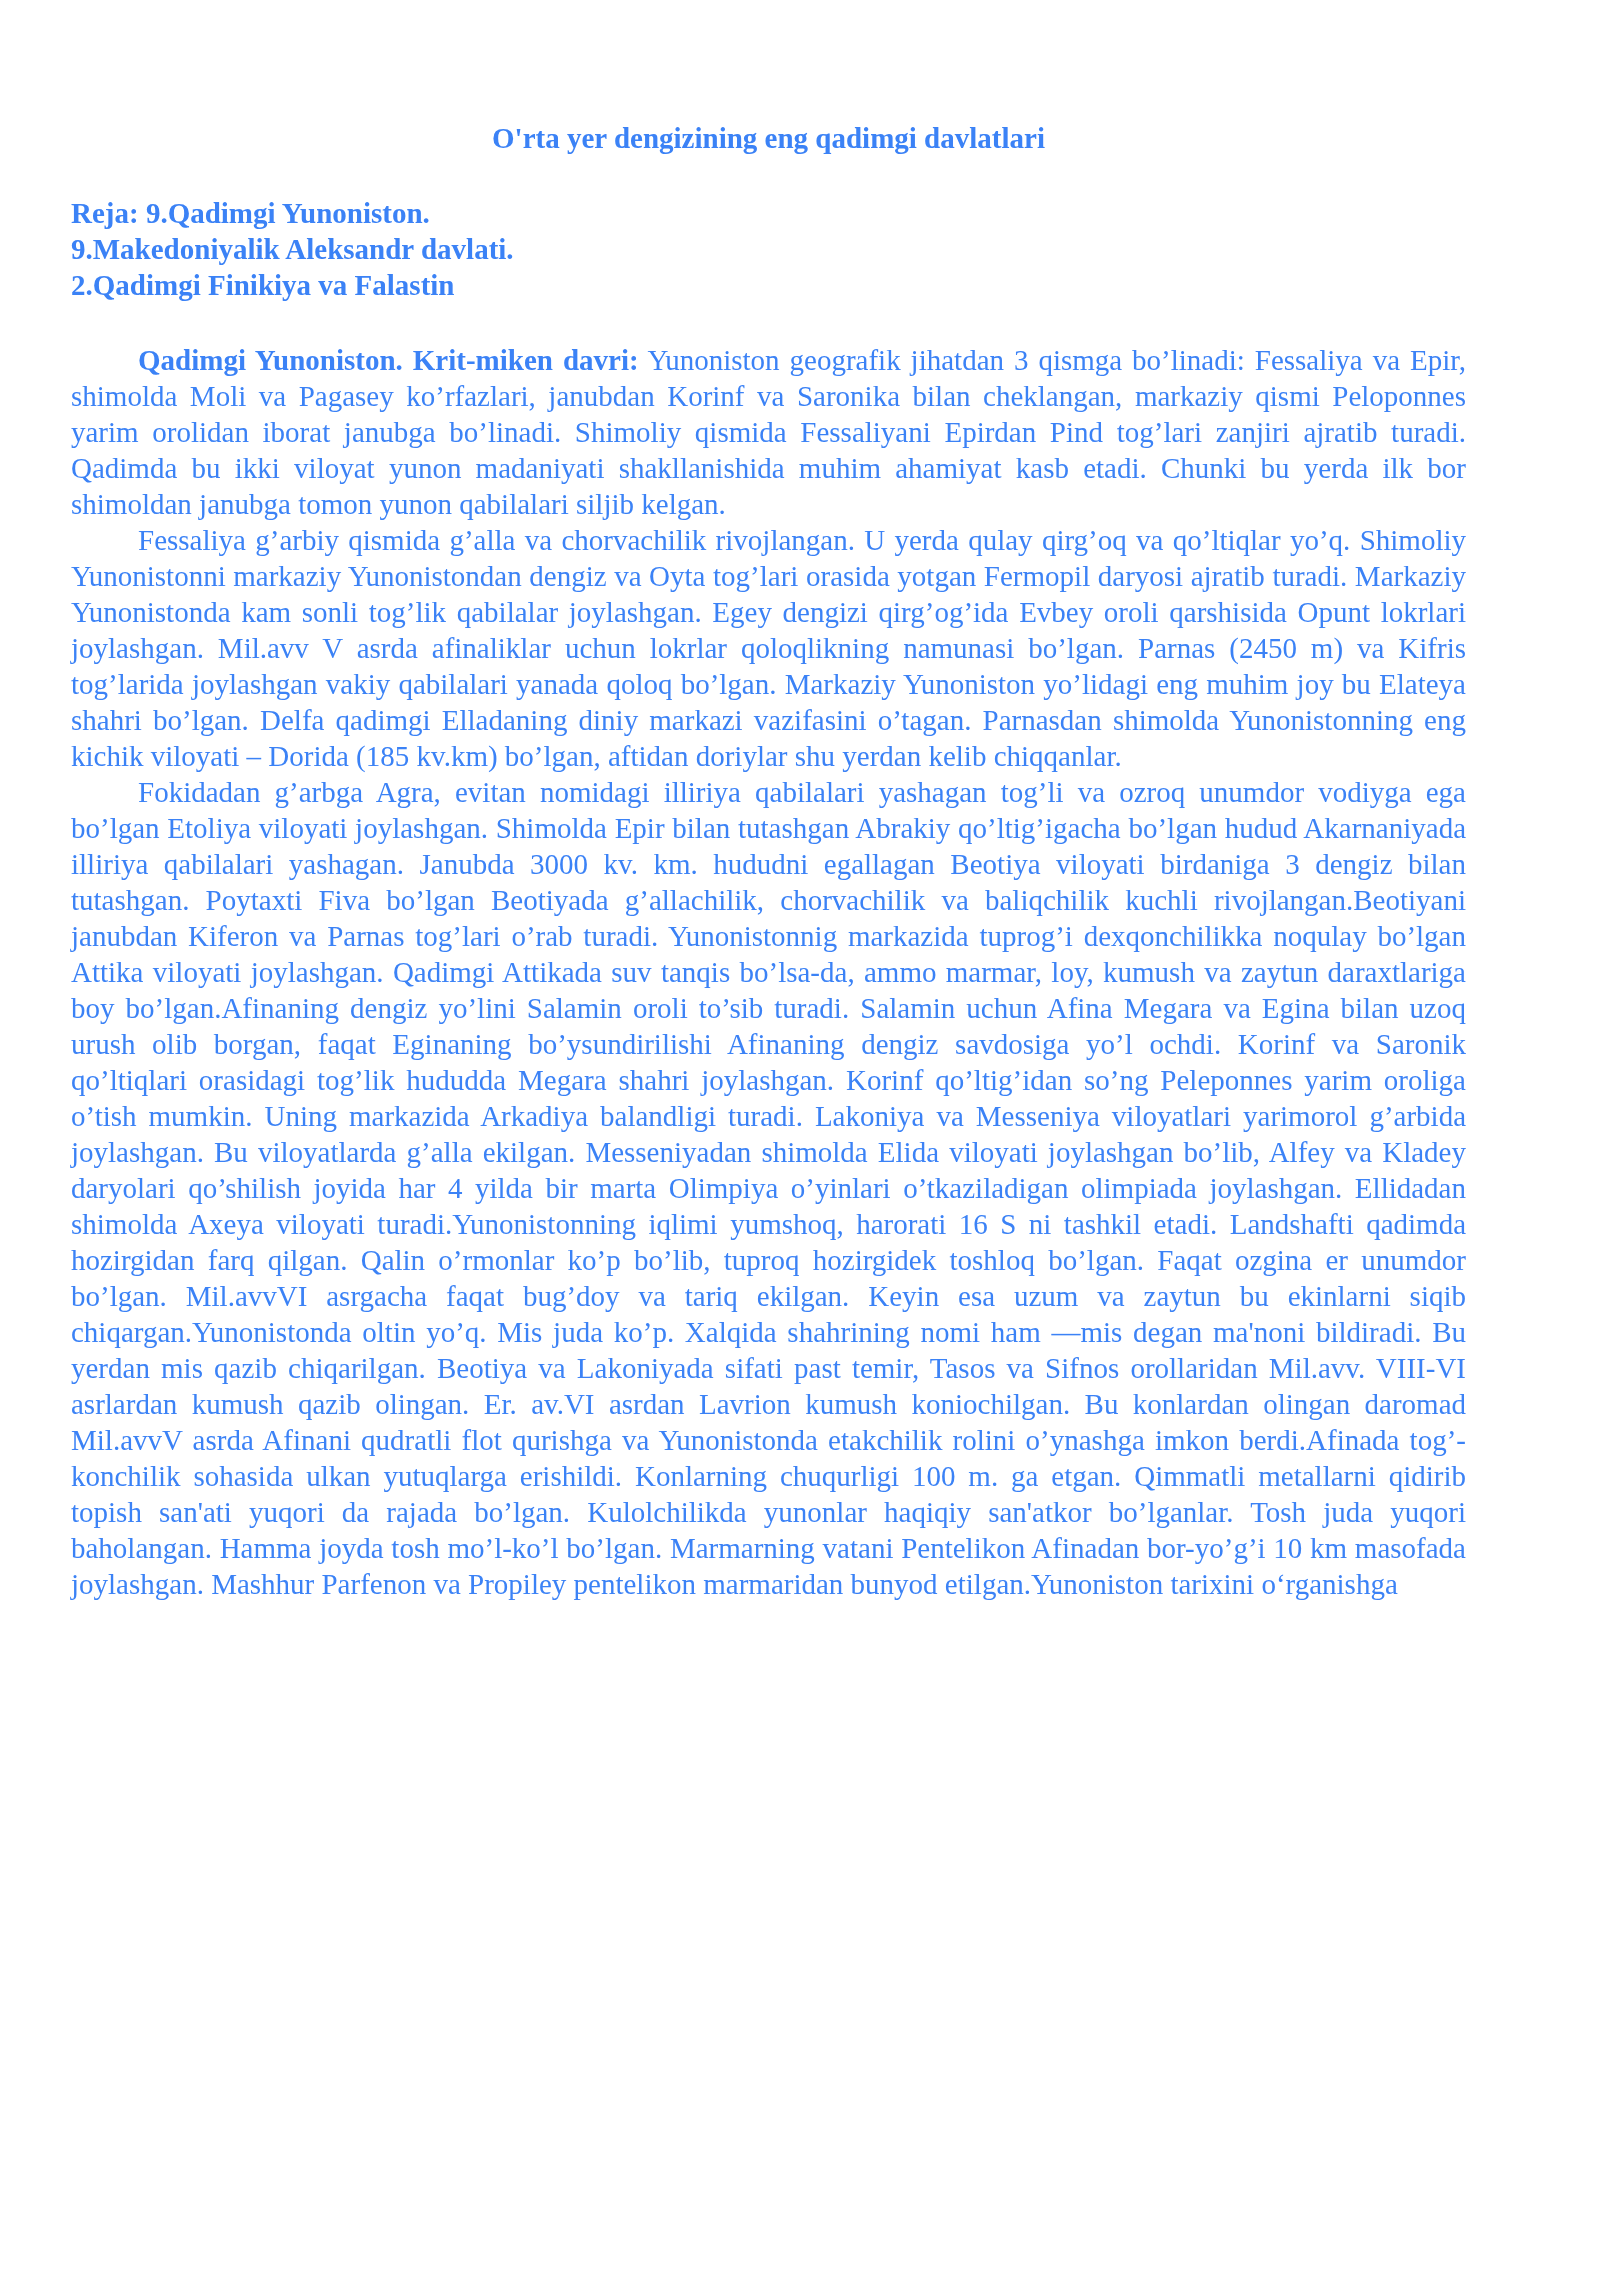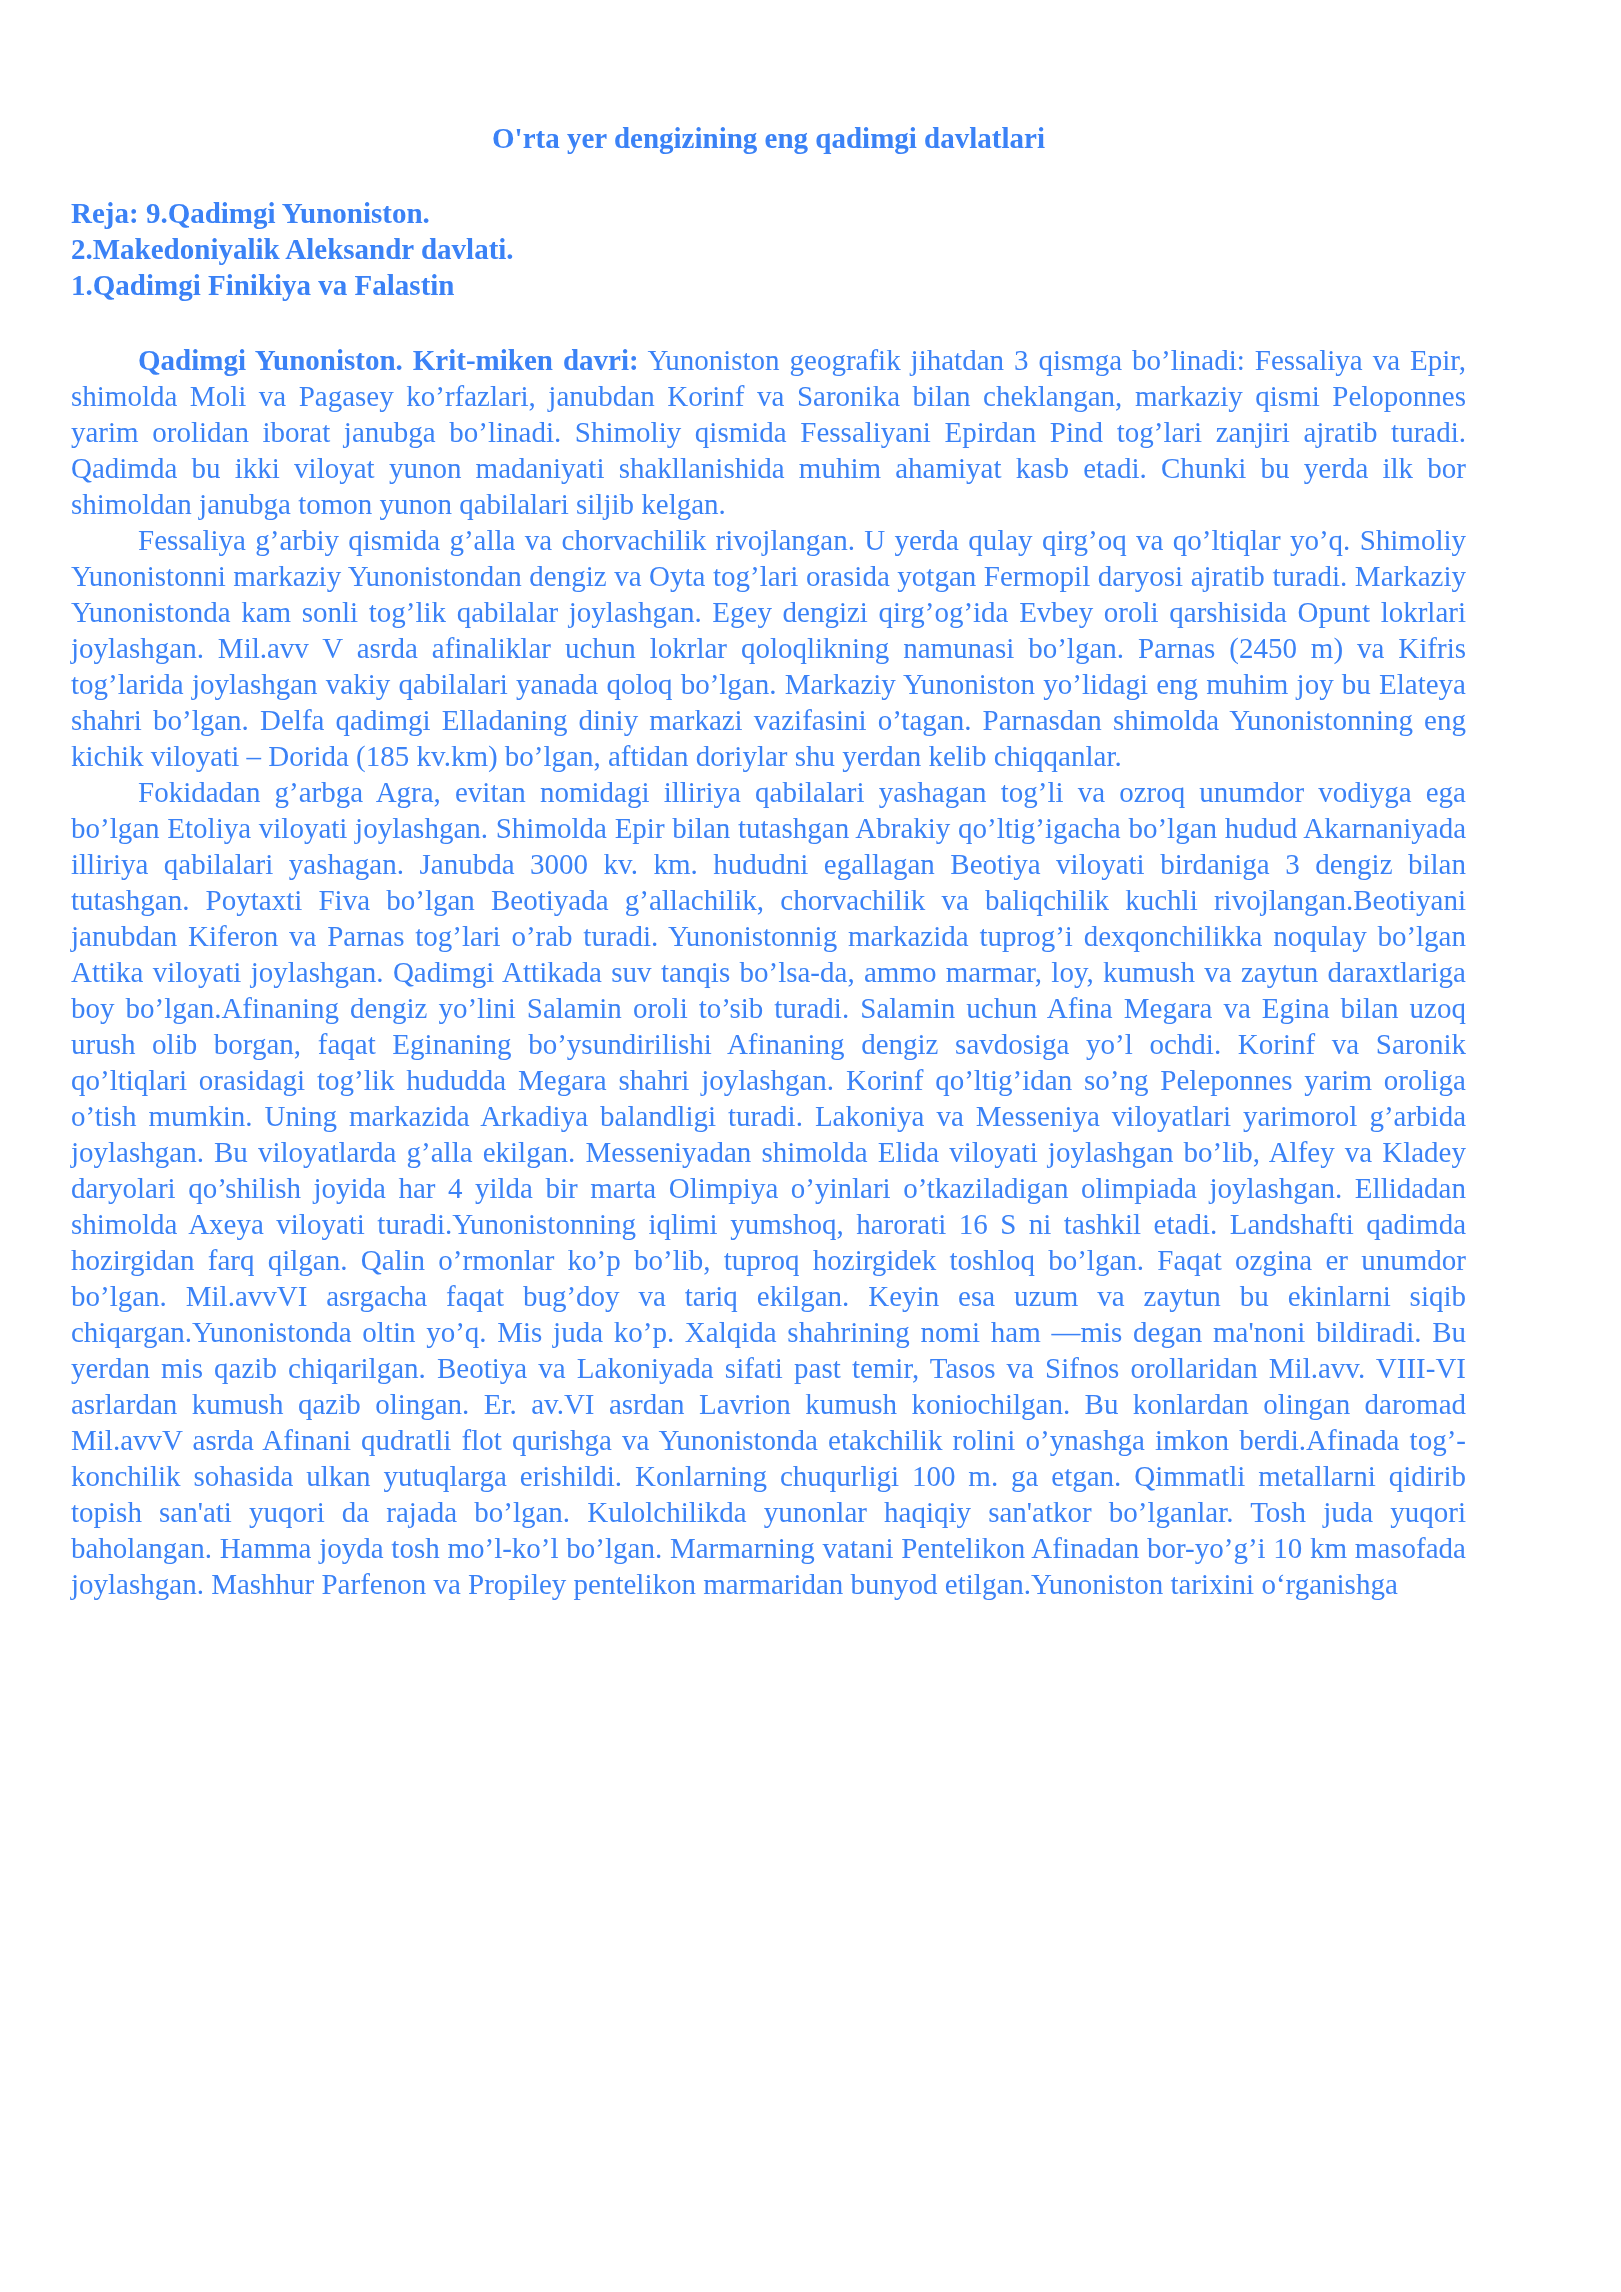--- a/index.html
+++ b/index.html
@@ -47,22 +47,22 @@
   </style>
 </head>
 <body>
 
 <div class="page">
 
   <h1 class="doc-title">O'rta yer dengizining eng qadimgi davlatlari</h1>
 
   <div class="plan">
     <p>Reja: 9.Qadimgi Yunoniston.</p>
-    <p>2.Makedoniyalik Aleksandr davlati.</p>
-    <p>1.Qadimgi Finikiya va Falastin</p>
+    <p>9.Makedoniyalik Aleksandr davlati.</p>
+    <p>2.Qadimgi Finikiya va Falastin</p>
   </div>
 
   <p class="para"><span class="lead">Qadimgi Yunoniston. Krit-miken davri:</span><span> Yunoniston geografik jihatdan 3 qismga bo’linadi: Fessaliya va Epir, shimolda Moli va Pagasey ko’rfazlari, janubdan Korinf va Saronika bilan cheklangan, markaziy qismi Peloponnes yarim orolidan iborat janubga bo’linadi. Shimoliy qismida Fessaliyani Epirdan Pind tog’lari zanjiri ajratib turadi. Qadimda bu ikki viloyat yunon madaniyati shakllanishida muhim ahamiyat kasb etadi. Chunki bu yerda ilk bor shimoldan janubga tomon yunon qabilalari siljib kelgan.</span></p>
 
   <p class="para"><span>Fessaliya g’arbiy qismida g’alla va chorvachilik rivojlangan. U yerda qulay qirg’oq va qo’ltiqlar yo’q. Shimoliy Yunonistonni markaziy Yunonistondan dengiz va Oyta tog’lari orasida yotgan Fermopil daryosi ajratib turadi. Markaziy Yunonistonda kam sonli tog’lik qabilalar joylashgan. Egey dengizi qirg’og’ida Evbey oroli qarshisida Opunt lokrlari joylashgan. Mil.avv V asrda afinaliklar uchun lokrlar qoloqlikning namunasi bo’lgan. Parnas (2450 m) va Kifris tog’larida joylashgan vakiy qabilalari yanada qoloq bo’lgan. Markaziy Yunoniston yo’lidagi eng muhim joy bu Elateya shahri bo’lgan. Delfa qadimgi Elladaning diniy markazi vazifasini o’tagan. Parnasdan shimolda Yunonistonning eng kichik viloyati – Dorida (185 kv.km) bo’lgan, aftidan doriylar shu yerdan kelib chiqqanlar.</span></p>
 
   <p class="para"><span>Fokidadan g’arbga Agra, evitan nomidagi illiriya qabilalari yashagan tog’li va ozroq unumdor vodiyga ega bo’lgan Etoliya viloyati joylashgan. Shimolda Epir bilan tutashgan Abrakiy qo’ltig’igacha bo’lgan hudud Akarnaniyada illiriya qabilalari yashagan. Janubda 3000 kv. km. hududni egallagan Beotiya viloyati birdaniga 3 dengiz bilan tutashgan. Poytaxti Fiva bo’lgan Beotiyada g’allachilik, chorvachilik va baliqchilik kuchli rivojlangan.Beotiyani janubdan Kiferon va Parnas tog’lari o’rab turadi. Yunonistonnig markazida tuprog’i dexqonchilikka noqulay bo’lgan Attika viloyati joylashgan. Qadimgi Attikada suv tanqis bo’lsa-da, ammo marmar, loy, kumush va zaytun daraxtlariga boy bo’lgan.Afinaning dengiz yo’lini Salamin oroli to’sib turadi. Salamin uchun Afina Megara va Egina bilan uzoq urush olib borgan, faqat Eginaning bo’ysundirilishi Afinaning dengiz savdosiga yo’l ochdi. Korinf va Saronik qo’ltiqlari orasidagi tog’lik hududda Megara shahri joylashgan. Korinf qo’ltig’idan so’ng Peleponnes yarim oroliga o’tish mumkin. Uning markazida Arkadiya balandligi turadi. Lakoniya va Messeniya viloyatlari yarimorol g’arbida joylashgan. Bu viloyatlarda g’alla ekilgan. Messeniyadan shimolda Elida viloyati joylashgan bo’lib, Alfey va Kladey daryolari qo’shilish joyida har 4 yilda bir marta Olimpiya o’yinlari o’tkaziladigan olimpiada joylashgan. Ellidadan shimolda Axeya viloyati turadi.Yunonistonning iqlimi yumshoq, harorati 16 S ni tashkil etadi. Landshafti qadimda hozirgidan farq qilgan. Qalin o’rmonlar ko’p bo’lib, tuproq hozirgidek toshloq bo’lgan. Faqat ozgina er unumdor bo’lgan. Mil.avvVI asrgacha faqat bug’doy va tariq ekilgan. Keyin esa uzum va zaytun bu ekinlarni siqib chiqargan.Yunonistonda oltin yo’q. Mis juda ko’p. Xalqida shahrining nomi ham —mis degan ma'noni bildiradi. Bu yerdan mis qazib chiqarilgan. Beotiya va Lakoniyada sifati past temir, Tasos va Sifnos orollaridan Mil.avv. VIII-VI asrlardan kumush qazib olingan. Er. av.VI asrdan Lavrion kumush koniochilgan. Bu konlardan olingan daromad Mil.avvV asrda Afinani qudratli flot qurishga va Yunonistonda etakchilik rolini o’ynashga imkon berdi.Afinada tog’-konchilik sohasida ulkan yutuqlarga erishildi. Konlarning chuqurligi 100 m. ga etgan. Qimmatli metallarni qidirib topish san'ati yuqori da rajada bo’lgan. Kulolchilikda yunonlar haqiqiy san'atkor bo’lganlar. Tosh juda yuqori baholangan. Hamma joyda tosh mo’l-ko’l bo’lgan. Marmarning vatani Pentelikon Afinadan bor-yo’g’i 10 km masofada joylashgan. Mashhur Parfenon va Propiley pentelikon marmaridan bunyod etilgan.Yunoniston tarixini oʻrganishga</span></p>
 
 </div>
 

